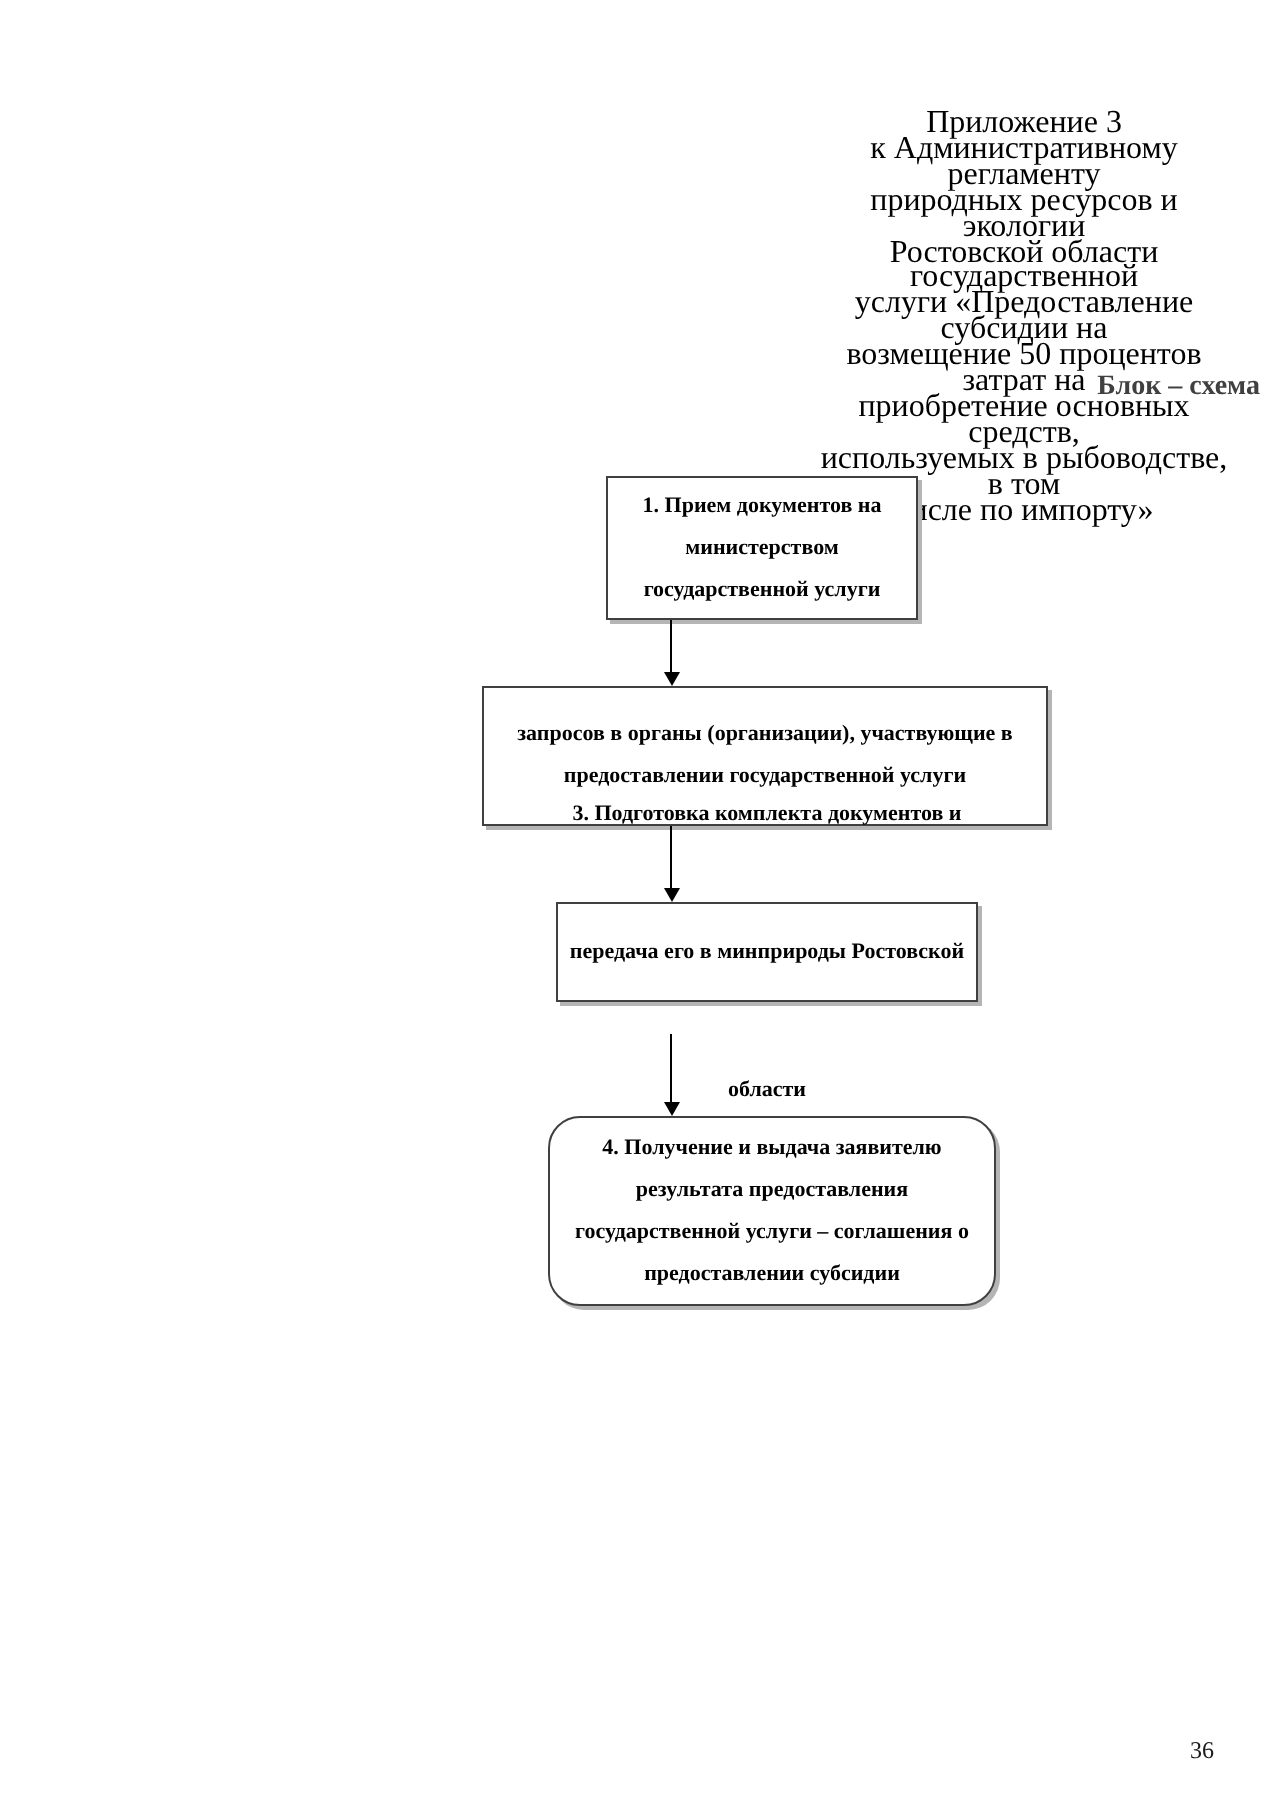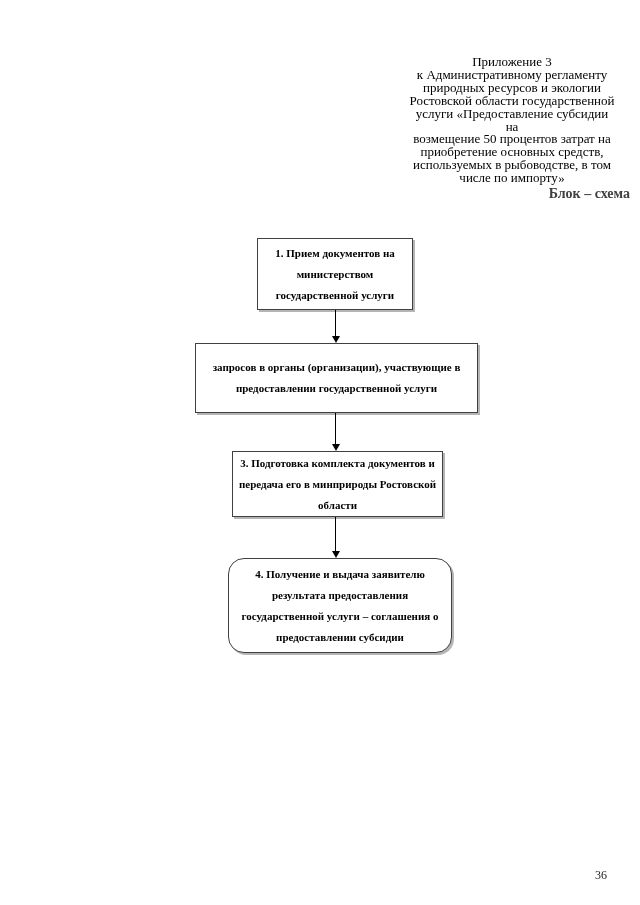--- a/index.html
+++ b/index.html
@@ -15,21 +15,21 @@
     font-family: "Liberation Serif", "DejaVu Serif", serif;
     color: #000000;
     overflow: hidden;
   }
   .annex {
     position: absolute;
     left: 408px;
     top: 56px;
     width: 208px;
     text-align: center;
-    font-size: 13px;
+    font-size: 16px;
     line-height: 12.9px;
     color: #000000;
   }
   .title {
     position: absolute;
     left: 30px;
     top: 184px;
     width: 600px;
     text-align: right;
     font-weight: bold;
@@ -44,24 +44,25 @@
     background: #ffffff;
     box-shadow: 2px 2px 0 #b5b5b5;
     display: flex;
     flex-direction: column;
     justify-content: center;
     text-align: center;
     font-weight: bold;
     font-size: 11px;
     line-height: 21px;
     padding: 0 2px;
+    margin-left: 46px;
   }
   .box1 { left: 257px; top: 238px; width: 156px; height: 72px; }
   .box2 { left: 195px; top: 343px; width: 283px; height: 70px; }
-  .box3 { left: 232px; top: 451px; width: 211px; height: 66px; }
+  .box3 { left: 232px; top: 451px; width: 211px; height: 50px; gap: 48px; }
   .box4 { left: 228px; top: 558px; width: 224px; height: 95px; border-radius: 16px; }
   .flow-line { white-space: nowrap; }
   .arrow {
     position: absolute;
     left: 330px;
     width: 11px;
     display: flex;
     flex-direction: column;
     align-items: center;
   }

